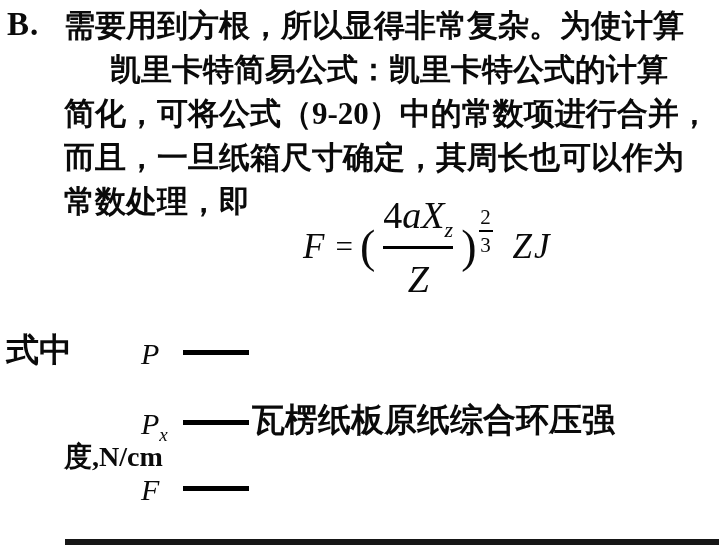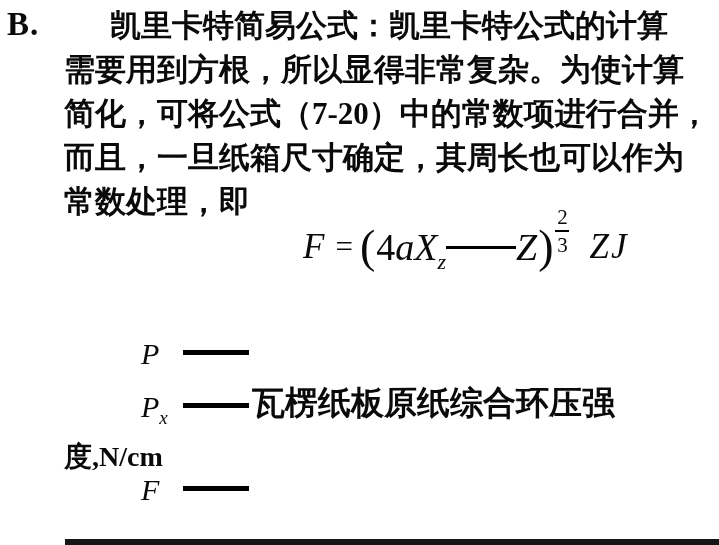--- a/index.html
+++ b/index.html
@@ -29,42 +29,42 @@
   .para .indent { padding-left: 46px; }
 
   
   .formula {
     position: absolute; left: 303px; top: 202px; height: 90px;
     display: flex; align-items: center;
   }
   .f-main { font-size: 35px; font-style: italic; }
   .f-eq   { font-size: 31px; margin: 0 7px 0 11px; }
   .f-paren { font-size: 46px; line-height: 1; }
-  .f-frac { display: inline-flex; flex-direction: row; align-items: center; margin: 0 1px; }
+  .f-frac { display: inline-flex; flex-direction: column; align-items: center; margin: 0 8px; gap: 8px; }
   .f-num  { font-size: 38px; line-height: 1; white-space: nowrap; }
   .f-num-var { font-style: italic; }
   .f-num sub { font-size: 22px; font-style: italic; line-height: 0; }
   .f-bar  { width: 70px; height: 3px; background: #000; margin: 4px 0 3px 0; }
   .f-den  { font-size: 38px; font-style: italic; line-height: 1; }
   .f-exp  {
     display: inline-flex; flex-direction: column; align-items: center;
     font-size: 21px; line-height: 1.05;
     transform: translateY(-16px); margin-left: 2px;
   }
   .f-expbar { width: 14px; height: 2px; background: #000; margin: 2px 0; }
   .f-tail { font-size: 35px; font-style: italic; margin-left: 20px; letter-spacing: 2px; }
 
   
   .legend-prefix {
     position: absolute; left: 6px; top: 328px;
     font-size: 33px; font-weight: bold;
   }
   .lrow { position: absolute; left: 0; width: 719px; height: 52px; }
   .lrow-1 { top: 328px; }
-  .lrow-2 { top: 381px; }
+  .lrow-2 { top: 398px; }
   .lrow-3 { top: 464px; }
   .lsym {
     position: absolute; left: 141px; top: 9px;
     font-size: 30px; font-style: italic; font-weight: normal;
   }
   .lsym sub { font-size: 19px; line-height: 0; }
   .ldash {
     position: absolute; left: 183px; top: 22px;
     width: 66px; height: 5px; background: #000;
   }
@@ -84,23 +84,23 @@
   }
 </style>
 </head>
 <body>
 
 <div class="slide">
 
   <div class="label-b">B.</div>
 
   <div class="para">
+    <div class="pline">需要用到方根，所以显得非常复杂。为使计算</div>
     <div class="pline indent">凯里卡特简易公式：凯里卡特公式的计算</div>
-    <div class="pline">需要用到方根，所以显得非常复杂。为使计算</div>
-    <div class="pline">简化，可将公式（7-20）中的常数项进行合并，</div>
+    <div class="pline">简化，可将公式（9-20）中的常数项进行合并，</div>
     <div class="pline">而且，一旦纸箱尺寸确定，其周长也可以作为</div>
     <div class="pline">常数处理，即</div>
   </div>
 
   <div class="formula">
     <span class="f-main">F</span>
     <span class="f-eq">=</span>
     <span class="f-paren">(</span>
     <span class="f-frac">
       <span class="f-num"><span>4</span><span class="f-num-var">aX</span><sub>z</sub></span>
@@ -109,20 +109,21 @@
     </span>
     <span class="f-paren">)</span>
     <span class="f-exp">
       <span>2</span>
       <span class="f-expbar"></span>
       <span>3</span>
     </span>
     <span class="f-tail">ZJ</span>
   </div>
 
+  <div class="legend-prefix">式中</div>
 
   <div class="lrow lrow-1">
     <span class="lsym"><span>P</span><sub></sub></span>
     <span class="ldash"></span>
   </div>
 
   <div class="lrow lrow-2">
     <span class="lsym"><span>P</span><sub>x</sub></span>
     <span class="ldash"></span>
     <span class="ldesc">瓦楞纸板原纸综合环压强</span>

